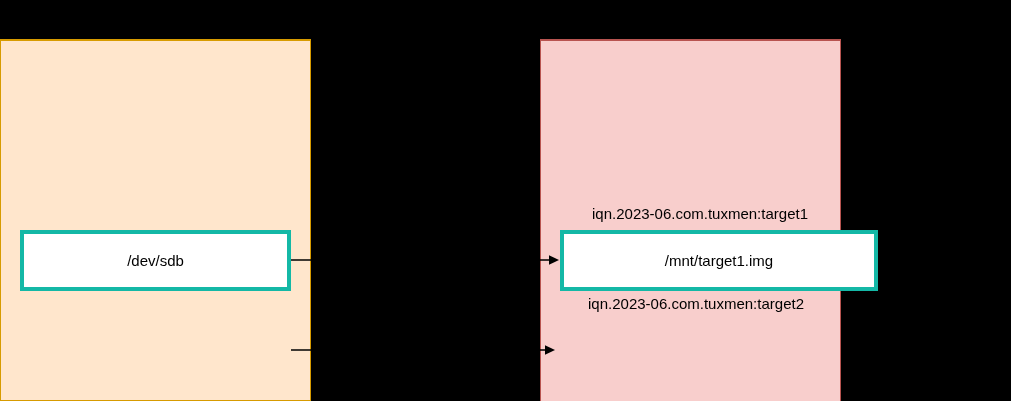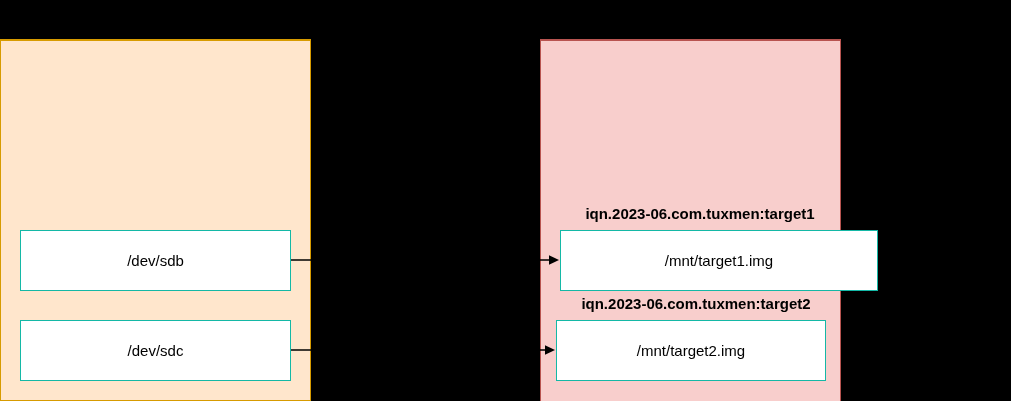--- a/index.html
+++ b/index.html
@@ -41,21 +41,21 @@
     background: #f8cecc;
     border: 1px solid #b85450;
     border-top-width: 2px;
   }
 
   
   .node-box {
     position: absolute;
     box-sizing: border-box;
     background: #ffffff;
-    border: 1px solid #14b8a6;
+    border: 4px solid #14b8a6;
     display: flex;
     align-items: center;
     justify-content: center;
     font-size: 15px;
     color: #000000;
     line-height: 1.2;
     white-space: nowrap;
   }
 
   #box-sdb  { left: 20px;  top: 230px; width: 271px; height: 61px; }
@@ -64,21 +64,20 @@
   #box-img2 { left: 556px; top: 320px; width: 270px; height: 61px; }
 
   
   .iqn-label {
     position: absolute;
     font-size: 15px;
     color: #000000;
     line-height: 1.2;
     white-space: nowrap;
     text-align: center;
-    font-weight: bold;
   }
   #label-target1 { left: 560px; top: 205px; width: 280px; }
   #label-target2 { left: 556px; top: 295px; width: 280px; }
 
   
   .edge-svg {
     position: absolute;
     left: 0;
     top: 0;
     width: 1011px;
@@ -113,29 +112,23 @@
     <g>
       <path class="edge-path" d="M 291 350 L 310 350 L 310 350 L 541 350 L 549 350"></path>
       <path class="edge-head" d="M 555 350 L 545 345.2 L 545 354.8 Z"></path>
     </g>
   </svg>
 
   <div class="node-box" id="box-sdb">
     <span>/dev/sdb</span>
   </div>
 
-  <div class="node-box" id="box-sdc">
-    <span>/dev/sdc</span>
-  </div>
 
   <div class="iqn-label" id="label-target1">iqn.2023-06.com.tuxmen:target1</div>
 
   <div class="node-box" id="box-img1">
     <span>/mnt/target1.img</span>
   </div>
 
   <div class="iqn-label" id="label-target2">iqn.2023-06.com.tuxmen:target2</div>
 
-  <div class="node-box" id="box-img2">
-    <span>/mnt/target2.img</span>
-  </div>
 
 </div>
 
 </body></html>

